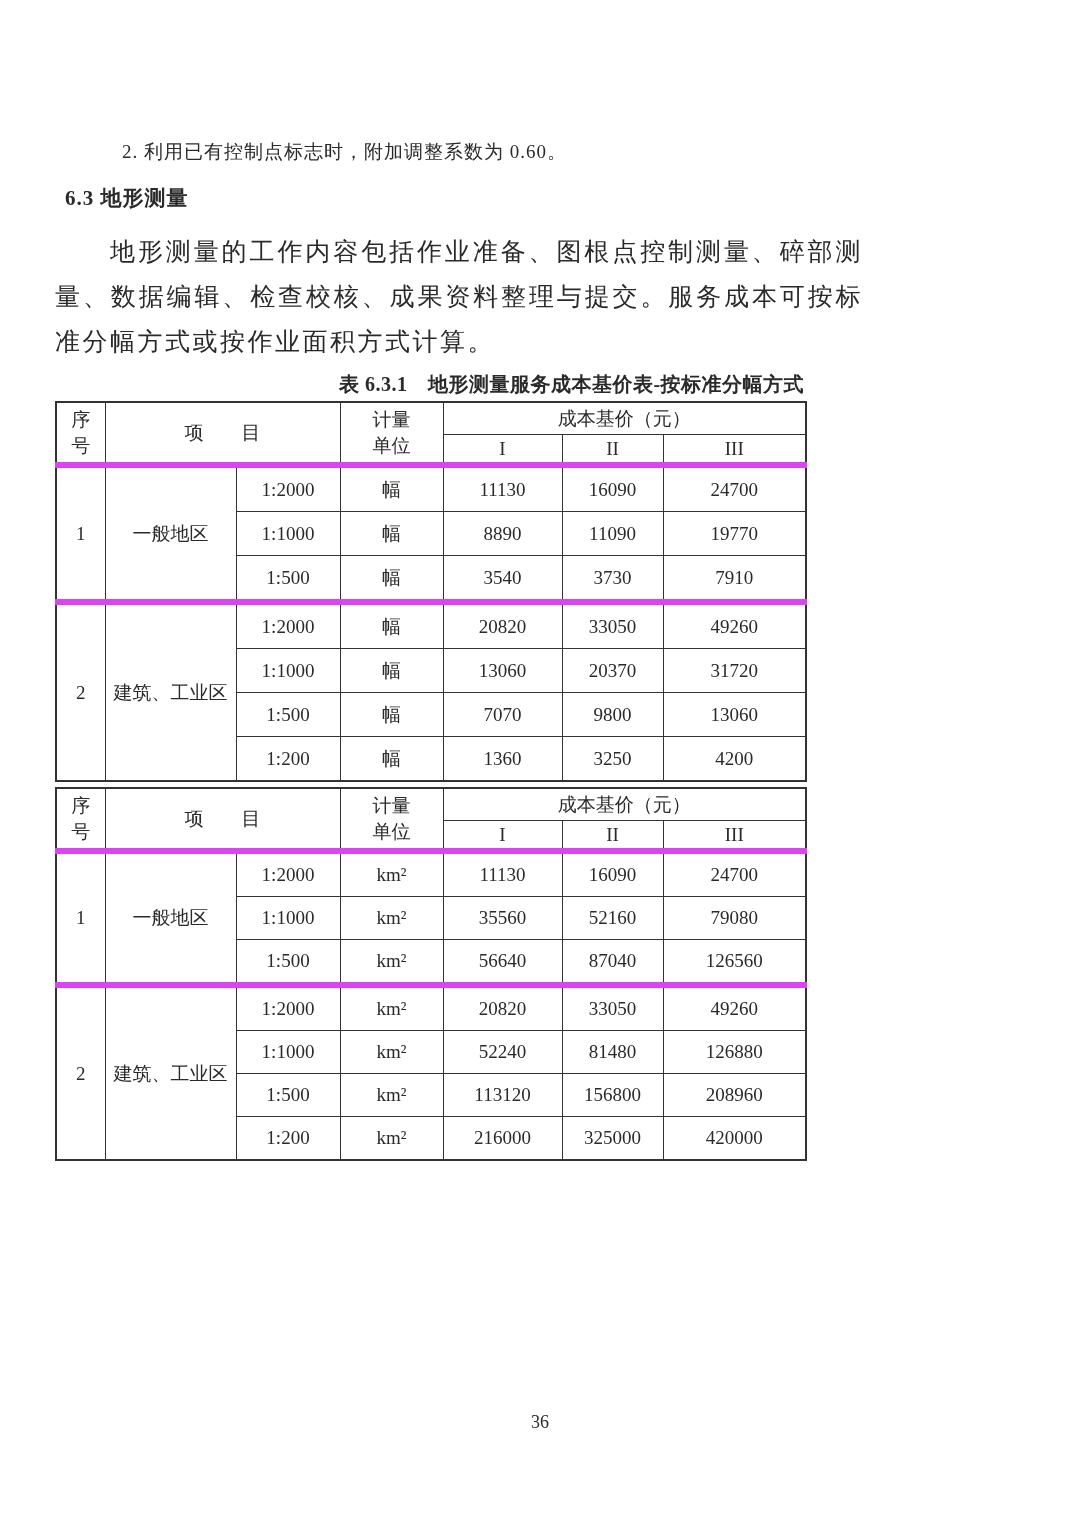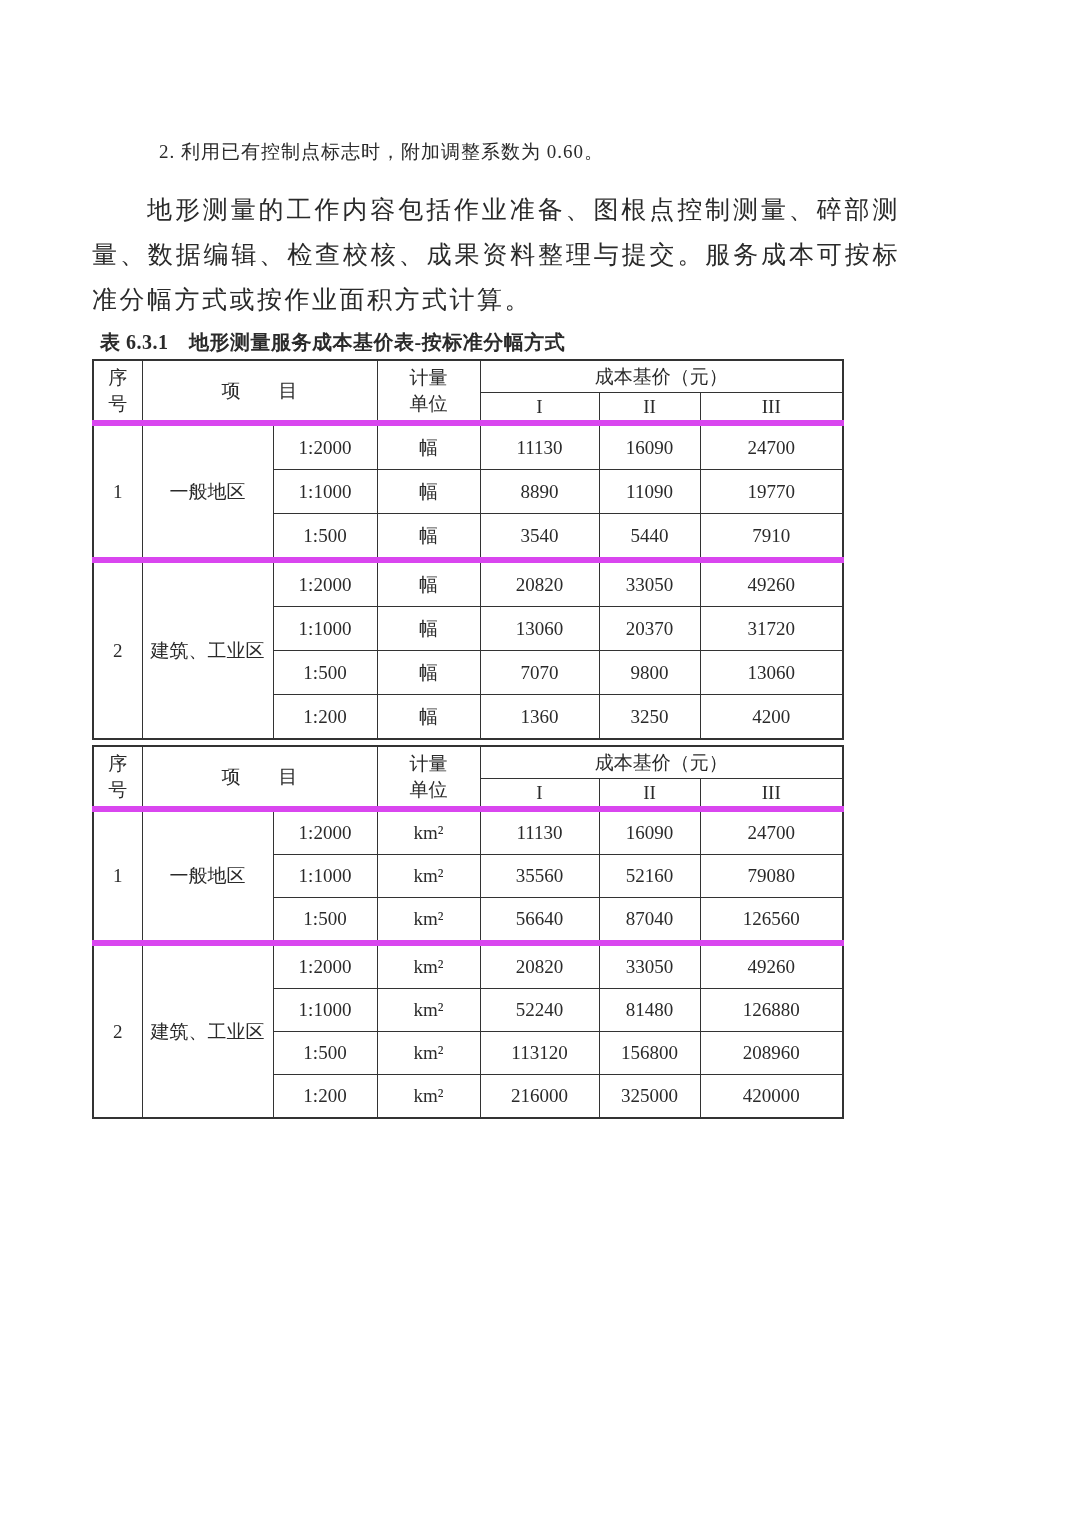--- a/index.html
+++ b/index.html
@@ -6,21 +6,21 @@
   body {
     width: 1080px; height: 1527px;
     background: #ffffff;
     position: relative;
     font-family: "Liberation Serif", "DejaVu Serif", serif;
     color: #2a2a2a;
   }
   .page {
     position: absolute; top: 0; left: 0;
     width: 1080px; height: 1527px;
-    padding: 136px 0 0 92px;
+    padding: 136px 0 0 55px;
     box-sizing: border-box;
   }
   .notes { margin: 0 0 0 67px; }
   .notes p {
     margin: 0; padding: 0;
     font-size: 19px; line-height: 32px;
     letter-spacing: 1px;
   }
   .section-heading {
     margin: 18px 0 0 10px;
@@ -36,20 +36,21 @@
     letter-spacing: 2.5px;
     text-indent: 2.2em;
     text-align: justify;
   }
   .tbl-caption {
     margin: 8px 0 0 8px;
     font-size: 20px; line-height: 24px;
     font-weight: bold;
     letter-spacing: 0.5px;
     white-space: pre;
+    text-align: center;
   }
   .tbl-caption.second { margin-top: 26px; }
   table.cost-table {
     margin: 5px 0 0 0;
     border-collapse: collapse;
     border: 2px solid #333333;
     table-layout: fixed;
     width: 750px;
   }
   table.cost-table th, table.cost-table td {
@@ -86,20 +87,21 @@
 </style>
 </head>
 <body>
 
 <div class="page">
 
   <div class="notes">
     <p>2. 利用已有控制点标志时，附加调整系数为 0.60。</p>
   </div>
 
+  <h2 class="section-heading">6.3 地形测量</h2>
 
   <p class="body-para">地形测量的工作内容包括作业准备、图根点控制测量、碎部测量、数据编辑、检查校核、成果资料整理与提交。服务成本可按标准分幅方式或按作业面积方式计算。</p>
 
   <h3 class="tbl-caption">表 6.3.1　地形测量服务成本基价表-按标准分幅方式</h3>
 
   <table class="cost-table t1">
     <colgroup>
       <col class="c-idx">
         <col class="c-name">
         <col class="c-scale">
@@ -137,21 +139,21 @@
         <td>1:1000</td>
         <td>幅</td>
         <td>8890</td>
         <td>11090</td>
         <td>19770</td>
       </tr>
       <tr>
         <td>1:500</td>
         <td>幅</td>
         <td>3540</td>
-        <td>5440</td>
+        <td>3730</td>
         <td>7910</td>
       </tr>
       <tr class="group-start">
         <td rowspan="4">2</td>
         <td rowspan="4">建筑、工业区</td>
         <td>1:2000</td>
         <td>幅</td>
         <td>20820</td>
         <td>33050</td>
         <td>49260</td>
@@ -256,14 +258,15 @@
       <tr>
         <td>1:200</td>
         <td>km²</td>
         <td>216000</td>
         <td>325000</td>
         <td>420000</td>
       </tr>
     </tbody>
   </table>
 
+  <div class="page-number">36</div>
 
 </div>
 
 </body></html>

